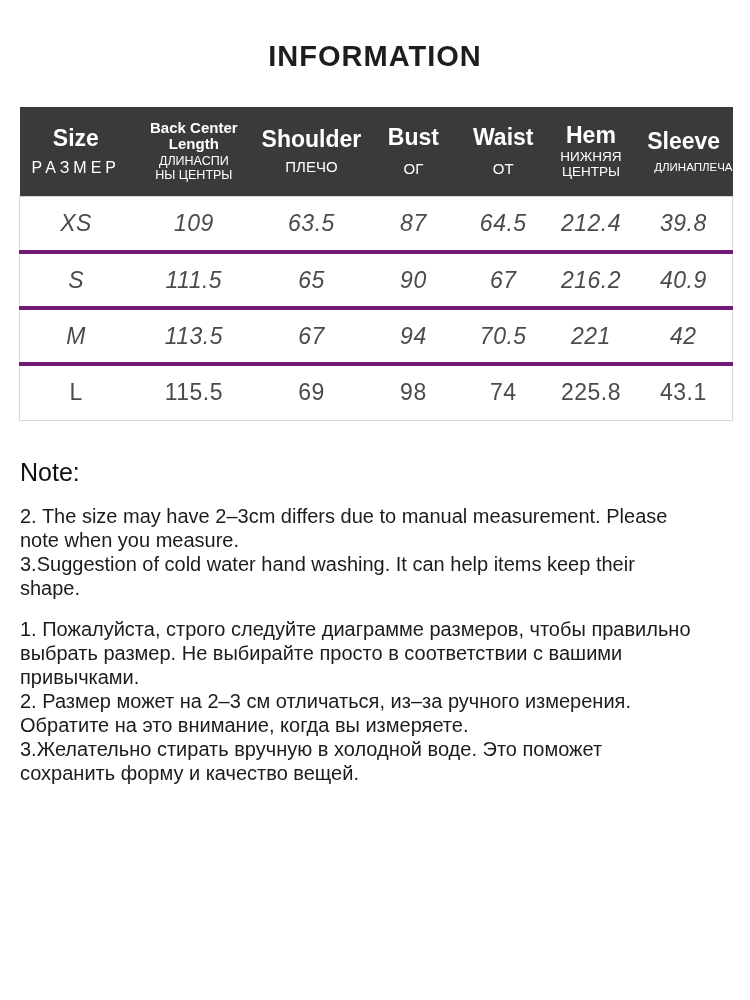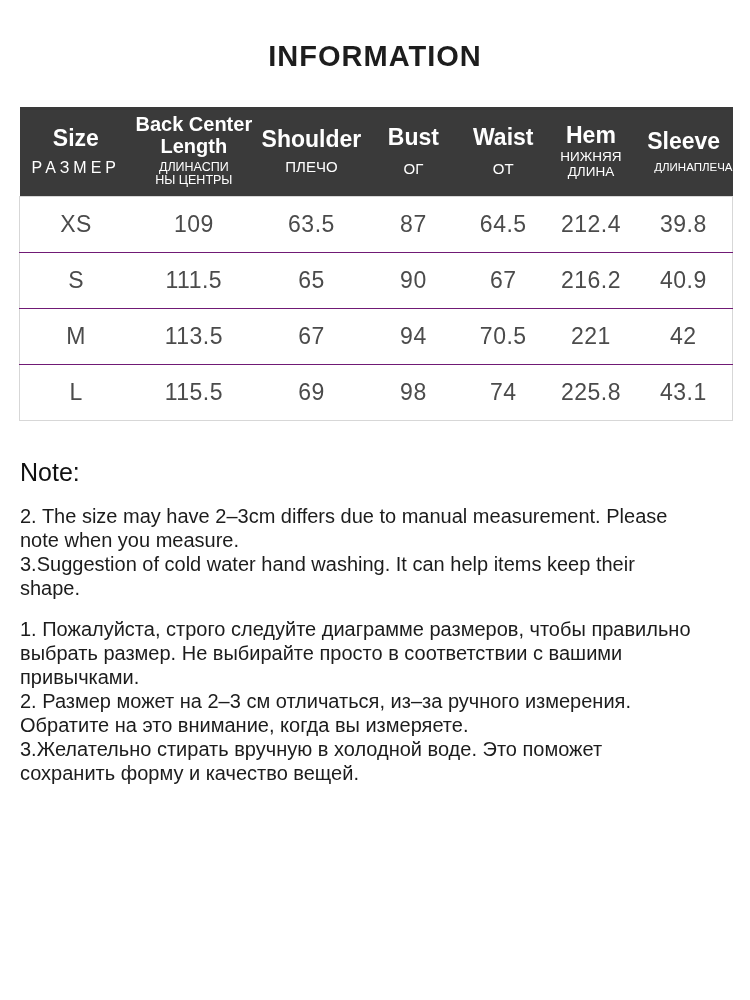--- a/index.html
+++ b/index.html
@@ -43,39 +43,40 @@
     white-space: pre-line;
   }
   th .ru {
     margin-top: 5px;
     font-size: 14px;
     font-weight: 400;
     line-height: 1.1;
     white-space: pre-line;
   }
   th:nth-child(1) .ru { font-size: 16px; letter-spacing: 4px; margin-top: 8px; }
-  th:nth-child(2) .en { font-size: 20px; }
+  th:nth-child(2) .en { font-size: 15px; }
   th:nth-child(2) .ru { font-size: 12.5px; margin-top: 3px; }
   th:nth-child(3) .ru { font-size: 15px; margin-top: 8px; }
   th:nth-child(4) .ru, th:nth-child(5) .ru { font-size: 15px; margin-top: 12px; }
   th:nth-child(6) .ru { font-size: 13.5px; margin-top: 2px; }
   th:nth-child(7) .ru { font-size: 11.5px; margin-top: 8px; text-align: right; }
 
   table.size-table tbody { border: 1px solid #d7d7d7; }
   table.size-table tbody td {
     height: 56px;
     text-align: center;
     vertical-align: middle;
     font-size: 23px;
     font-weight: 400;
     letter-spacing: 0.5px;
     color: var(--body-fg, #4b4b4b);
   }
   table.size-table tbody tr:not(:last-child) td {
-    border-bottom: 1px solid #701a75;
+    border-bottom: 4px solid #701a75;
+    font-style: italic;
   }
 
   
   .notes-heading-en {
     margin: 37px 20px 0 20px;
     font-size: 25px;
     font-weight: 400;
     color: #101010;
   }
   .notes-block { margin: 17px 20px 0 20px; }
@@ -131,21 +132,21 @@
               <div class="en">Bust</div>
               <div class="ru">ОГ</div>
             </th>
             <th>
               <div class="en">Waist</div>
               <div class="ru">ОТ</div>
             </th>
             <th>
               <div class="en">Hem</div>
               <div class="ru">НИЖНЯЯ
-ДЛИНА</div>
+ЦЕНТРЫ</div>
             </th>
             <th>
               <div class="en">Sleeve</div>
               <div class="ru">ДЛИНАПЛЕЧА</div>
             </th>
           </tr>
       </thead>
       <tbody id="body-rows">
           <tr>
             <td>XS</td>

